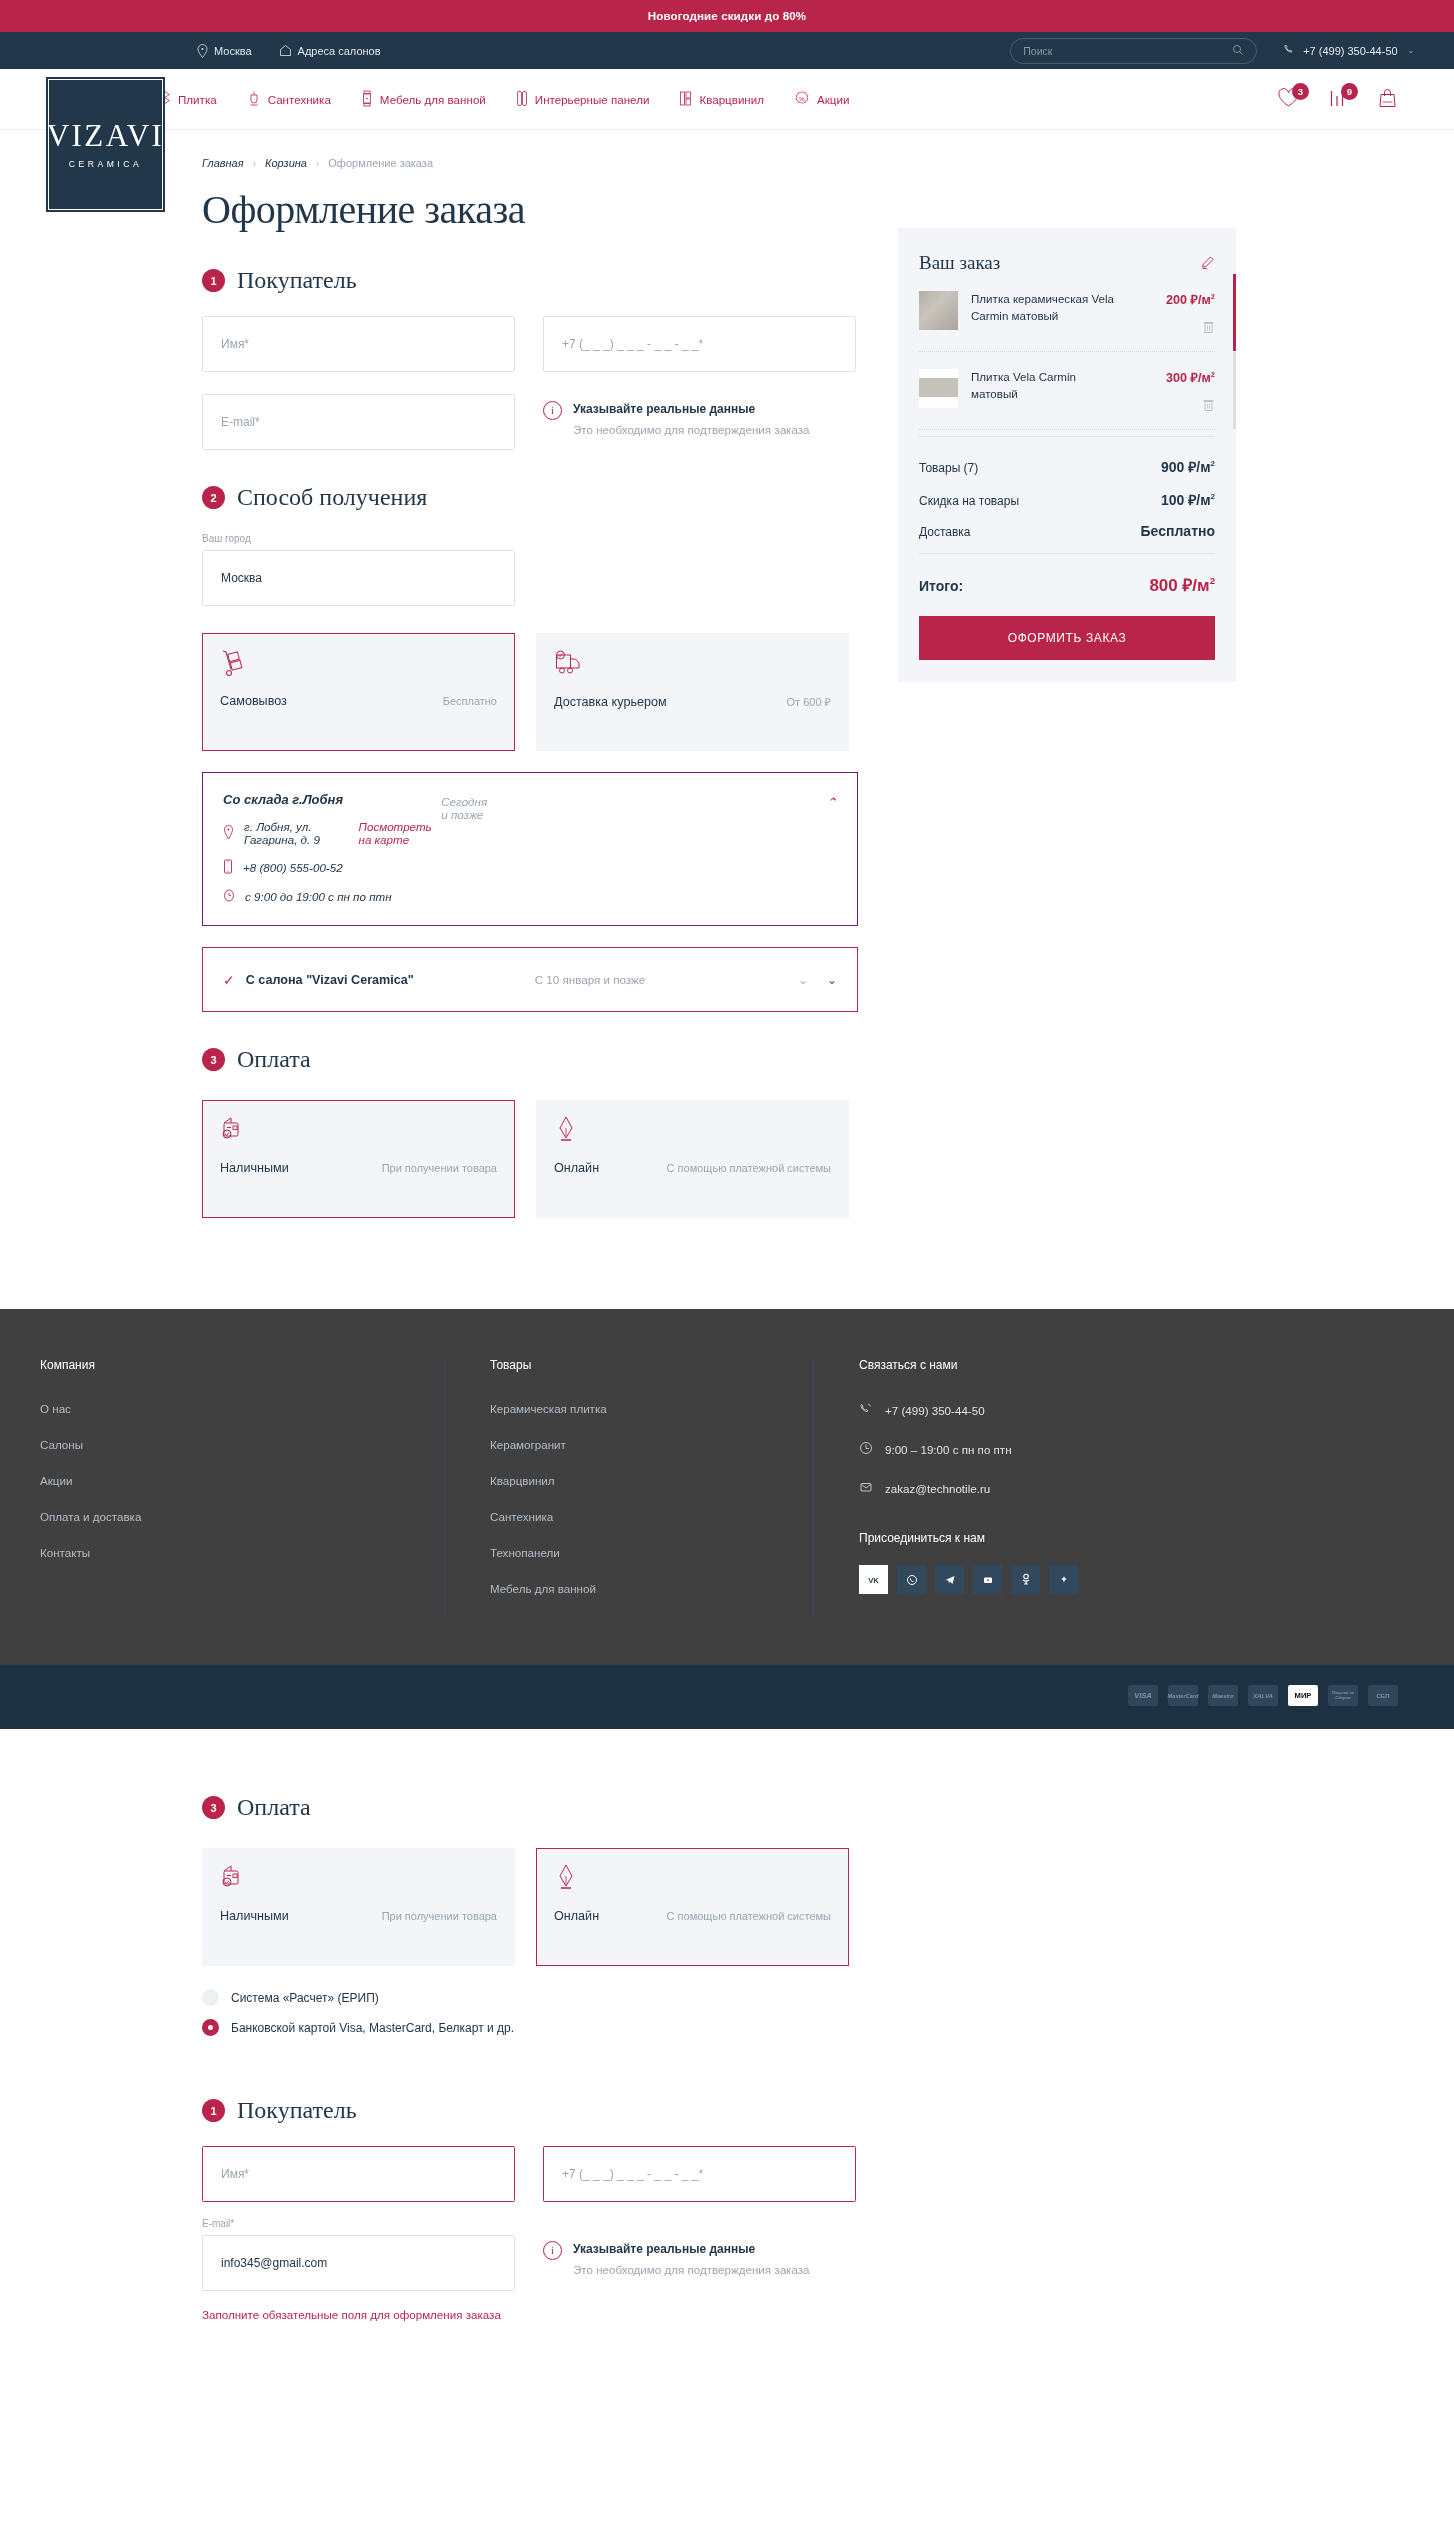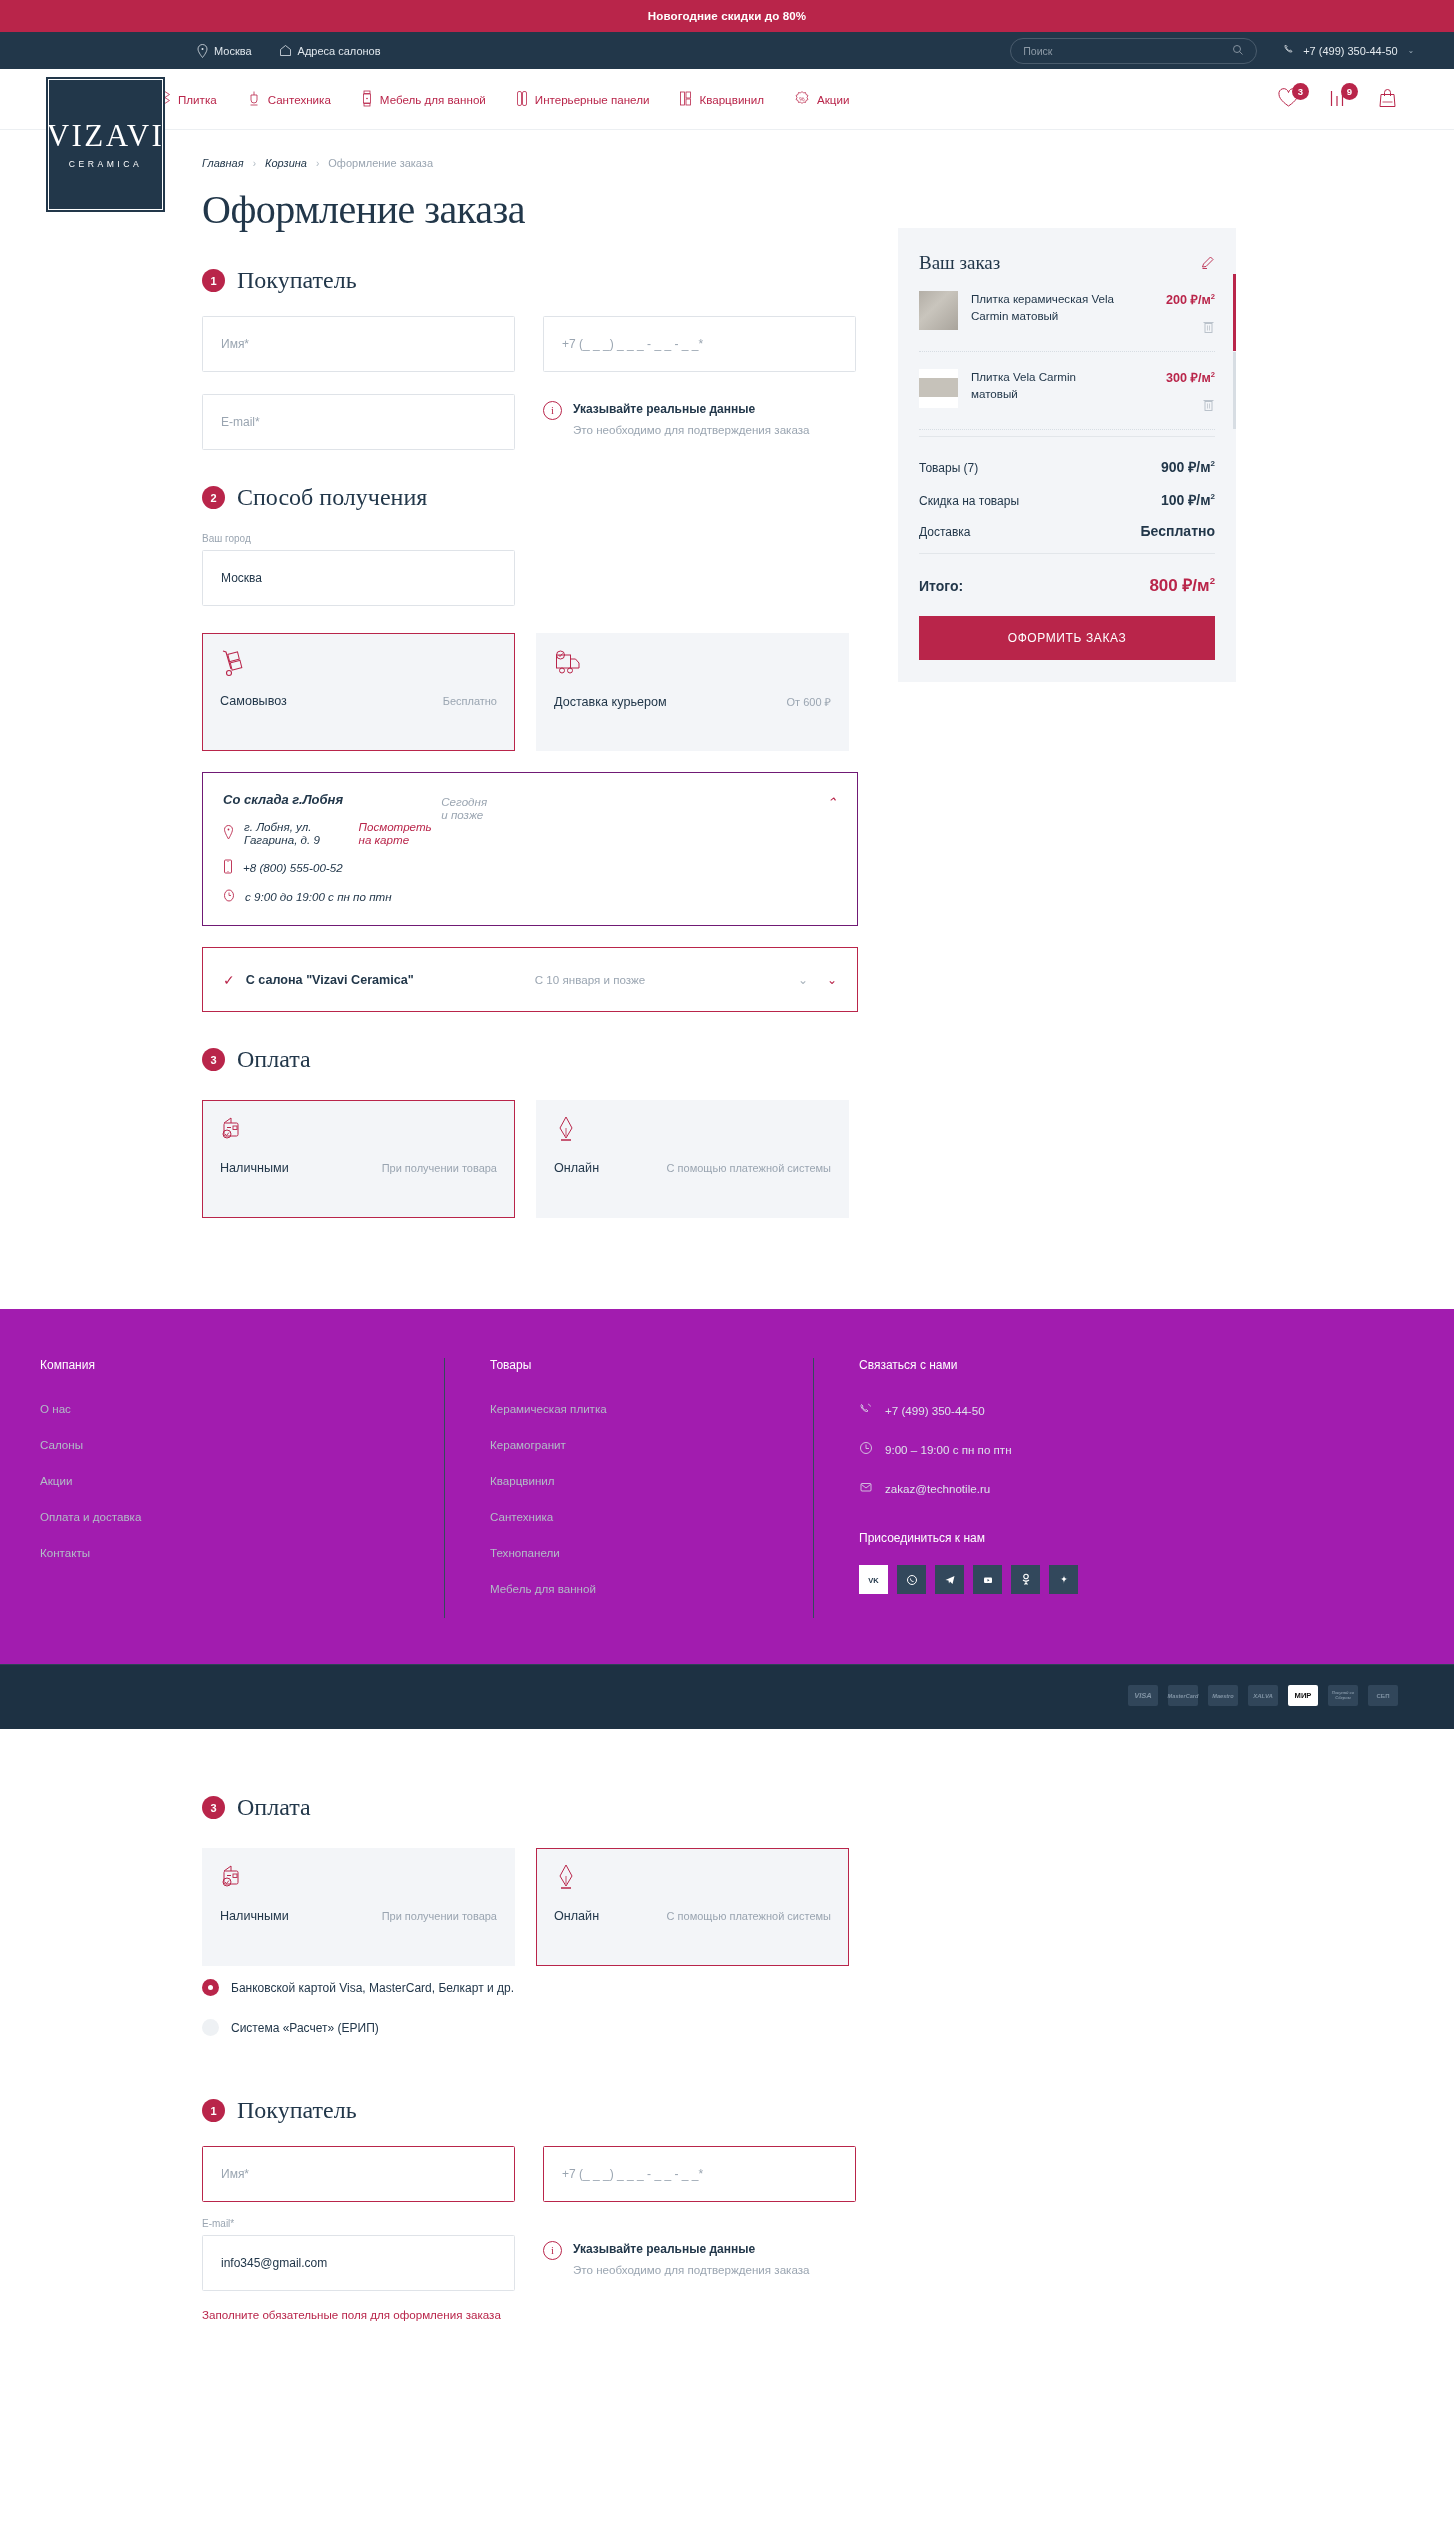--- a/index.html
+++ b/index.html
@@ -180,21 +180,21 @@
   }
 
   
   .radio-row { display:flex; align-items:center; gap:12px; margin-top:23px; font-size:12px; color:#22374a;}
   .radio { width:17px;height:17px;border-radius:50%; flex:0 0 17px; position:relative;}
   .radio.off { background:#eef1f4; }
   .radio.on { background:#b9254a; }
   .radio.on::after { content:''; position:absolute; inset:5.6px; background:#fff; border-radius:50%;}
 
   
-  .footer { background:#a21caf; margin-top:91px; padding:49px 0 0 0; }
+  .footer { background:#404040; margin-top:91px; padding:49px 0 0 0; }
   .footer-cols { display:flex; padding-bottom:46px;}
   .fcol { padding-right:35px; }
   .fcol.c1 { width:444px; padding-left:40px;}
   .fcol.c2 { width:369px; border-left:1px solid #35495b; padding-left:45px;}
   .fcol.c3 { flex:1; border-left:1px solid #35495b; padding-left:45px;}
   .fhead { color:#fff; font-size:12px; margin-bottom:30px; font-weight:400;}
   .flink { color:#b2bdc7; font-size:11.6px; margin-bottom:23px; cursor:pointer; display:block;}
   .fcontact { display:flex; align-items:center; gap:12px; color:#dde4ea; font-size:11.6px; margin-bottom:23px; cursor:pointer;}
   .socials { display:flex; gap:9px; margin-top:4px; }
   .soc {
@@ -723,27 +723,27 @@
               <line x1="14" y1="50" x2="34" y2="50" stroke="#b9254a" stroke-width="3"></line>
             </svg>
         </div>
         <div class="card-bottom">
           <span class="cname">Онлайн</span>
           <span class="cmeta">С помощью платежной системы</span>
         </div>
       </div>
     </div>
 
+    <div class="radio-row">
+      <span class="radio off"></span>
+      <span>Система «Расчет» (ЕРИП)</span>
+    </div>
     <div class="radio-row" style="margin-top:13px">
       <span class="radio on"></span>
       <span>Банковской картой Visa, MasterCard, Белкарт и др.</span>
-    </div>
-    <div class="radio-row">
-      <span class="radio off"></span>
-      <span>Система «Расчет» (ЕРИП)</span>
     </div>
 
     <div class="sec-head" style="margin-top:61px">
       <span class="step-num">1</span>
       <span class="sec-title">Покупатель</span>
     </div>
 
     <div class="field-row">
       <div class="inp half err">Имя*</div>
       <div class="inp half err">+7 (_ _ _) _ _ _ - _ _ - _ _*</div>

